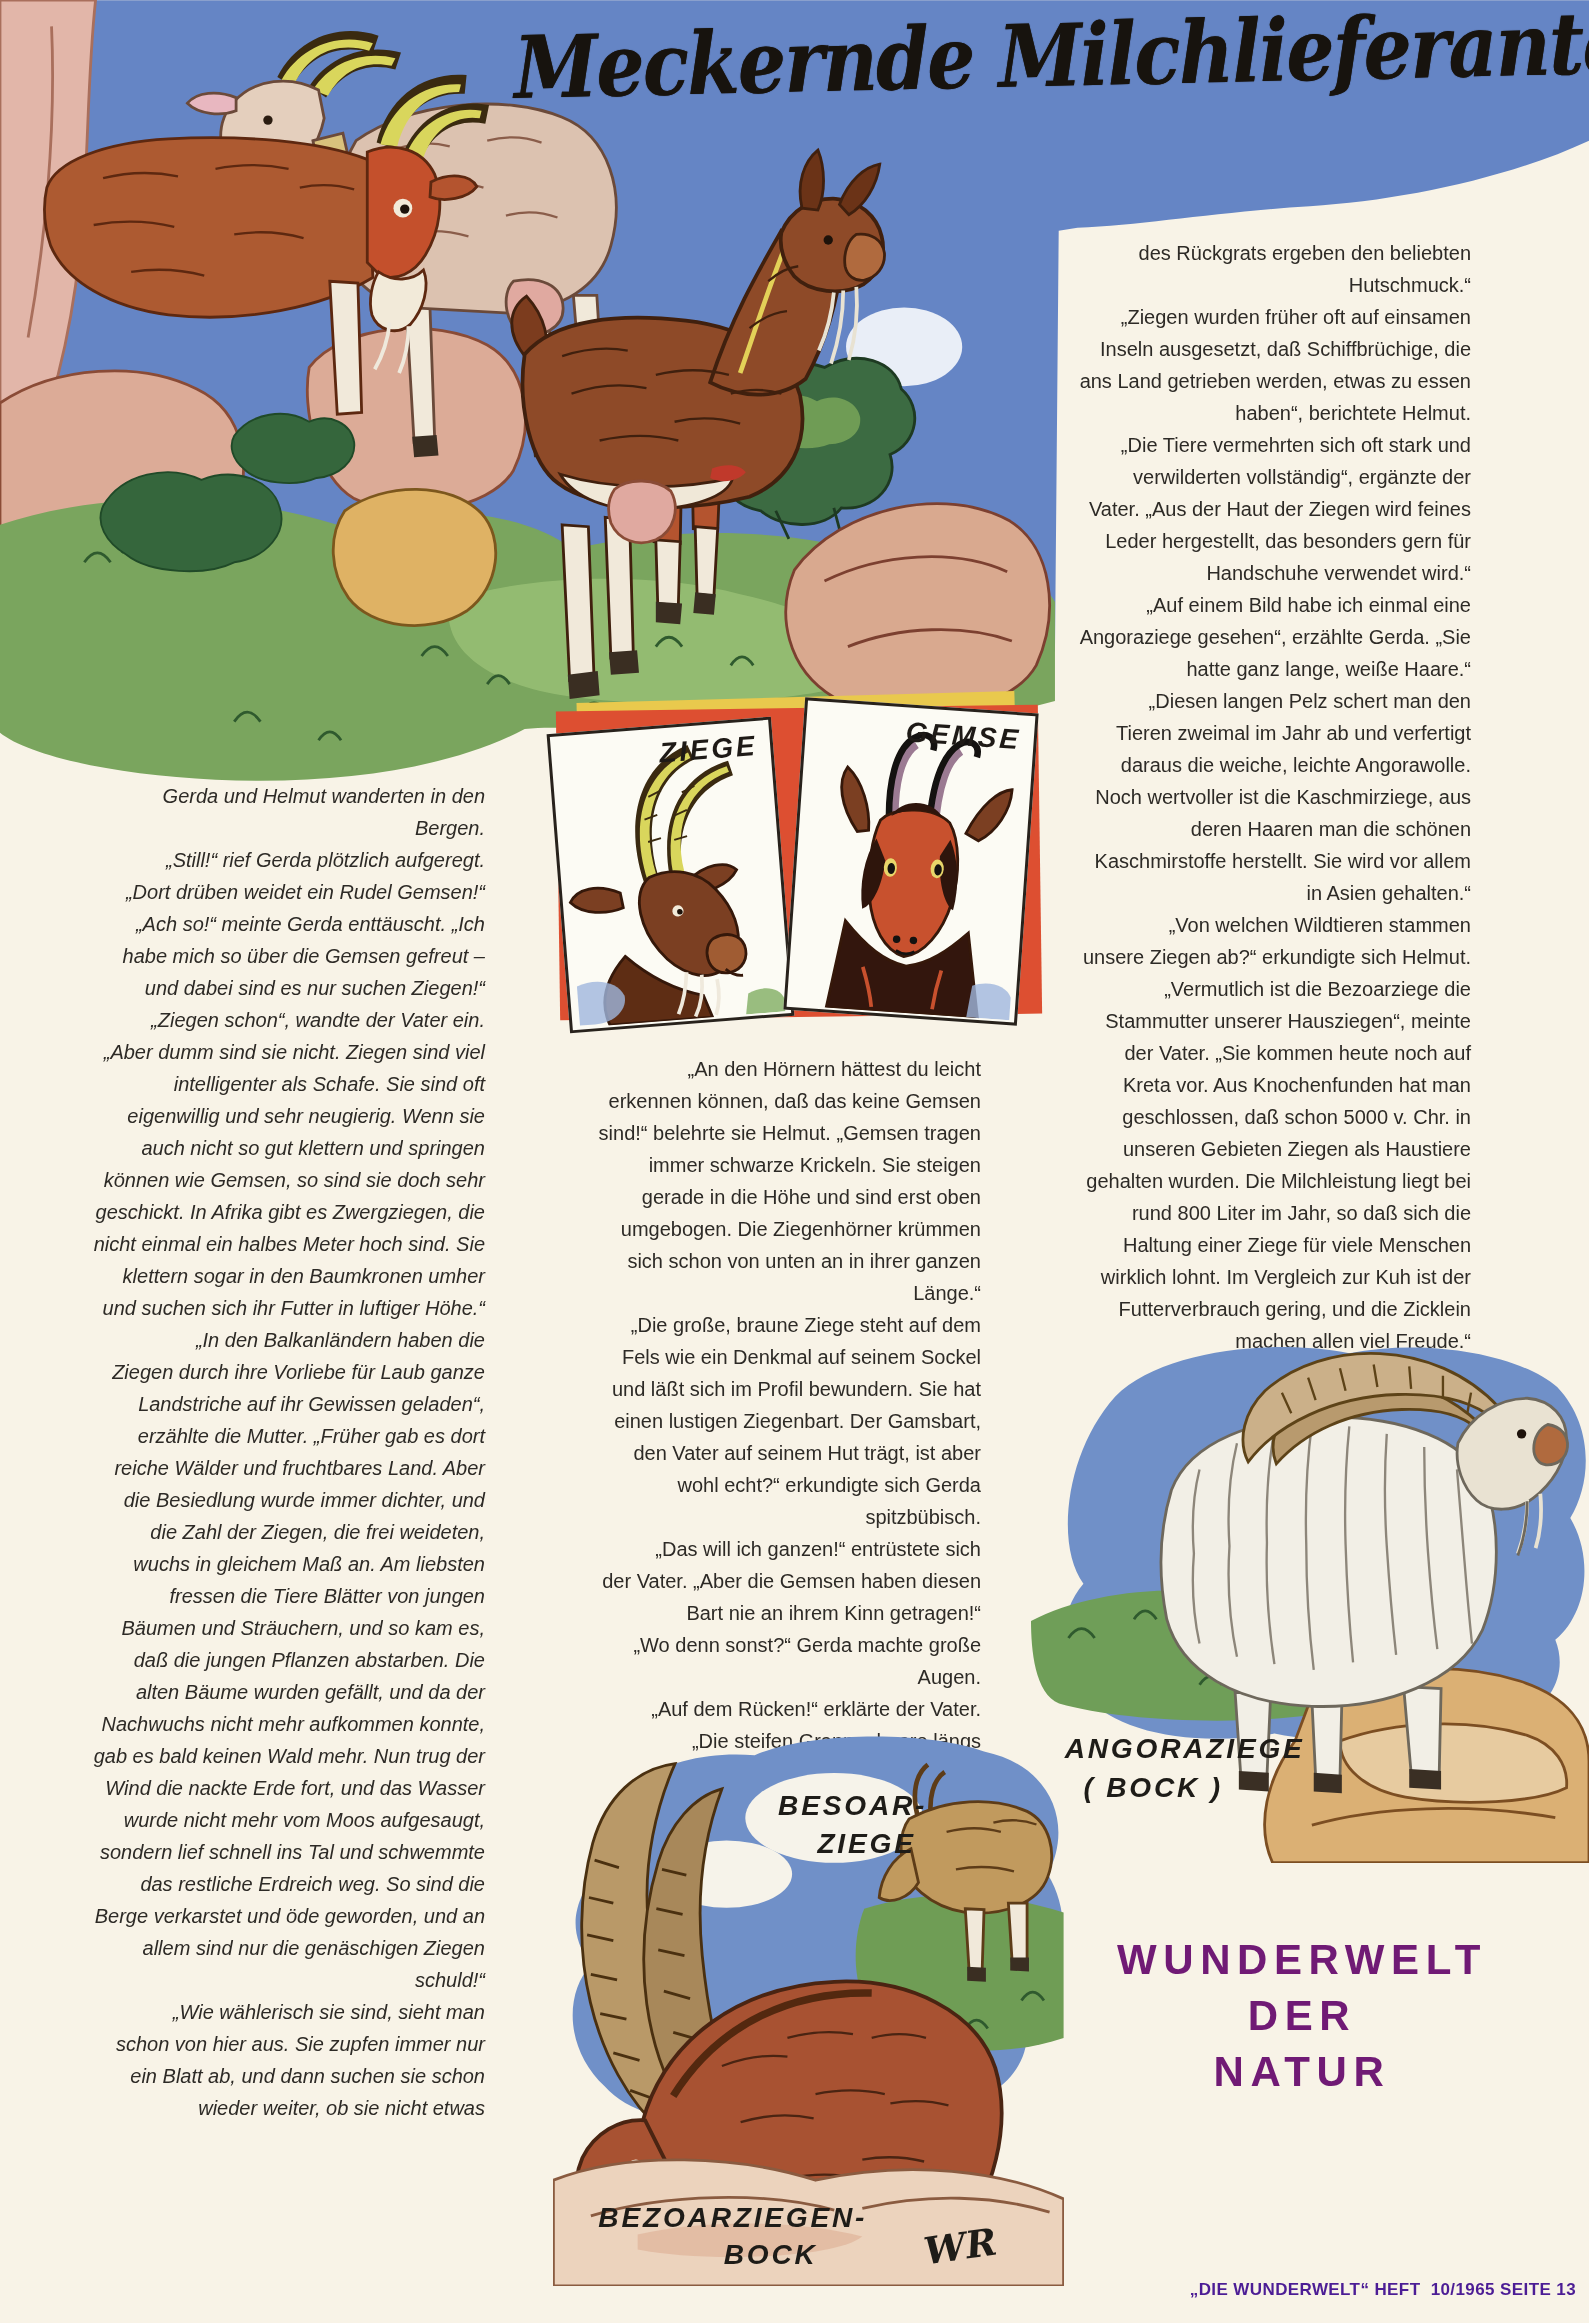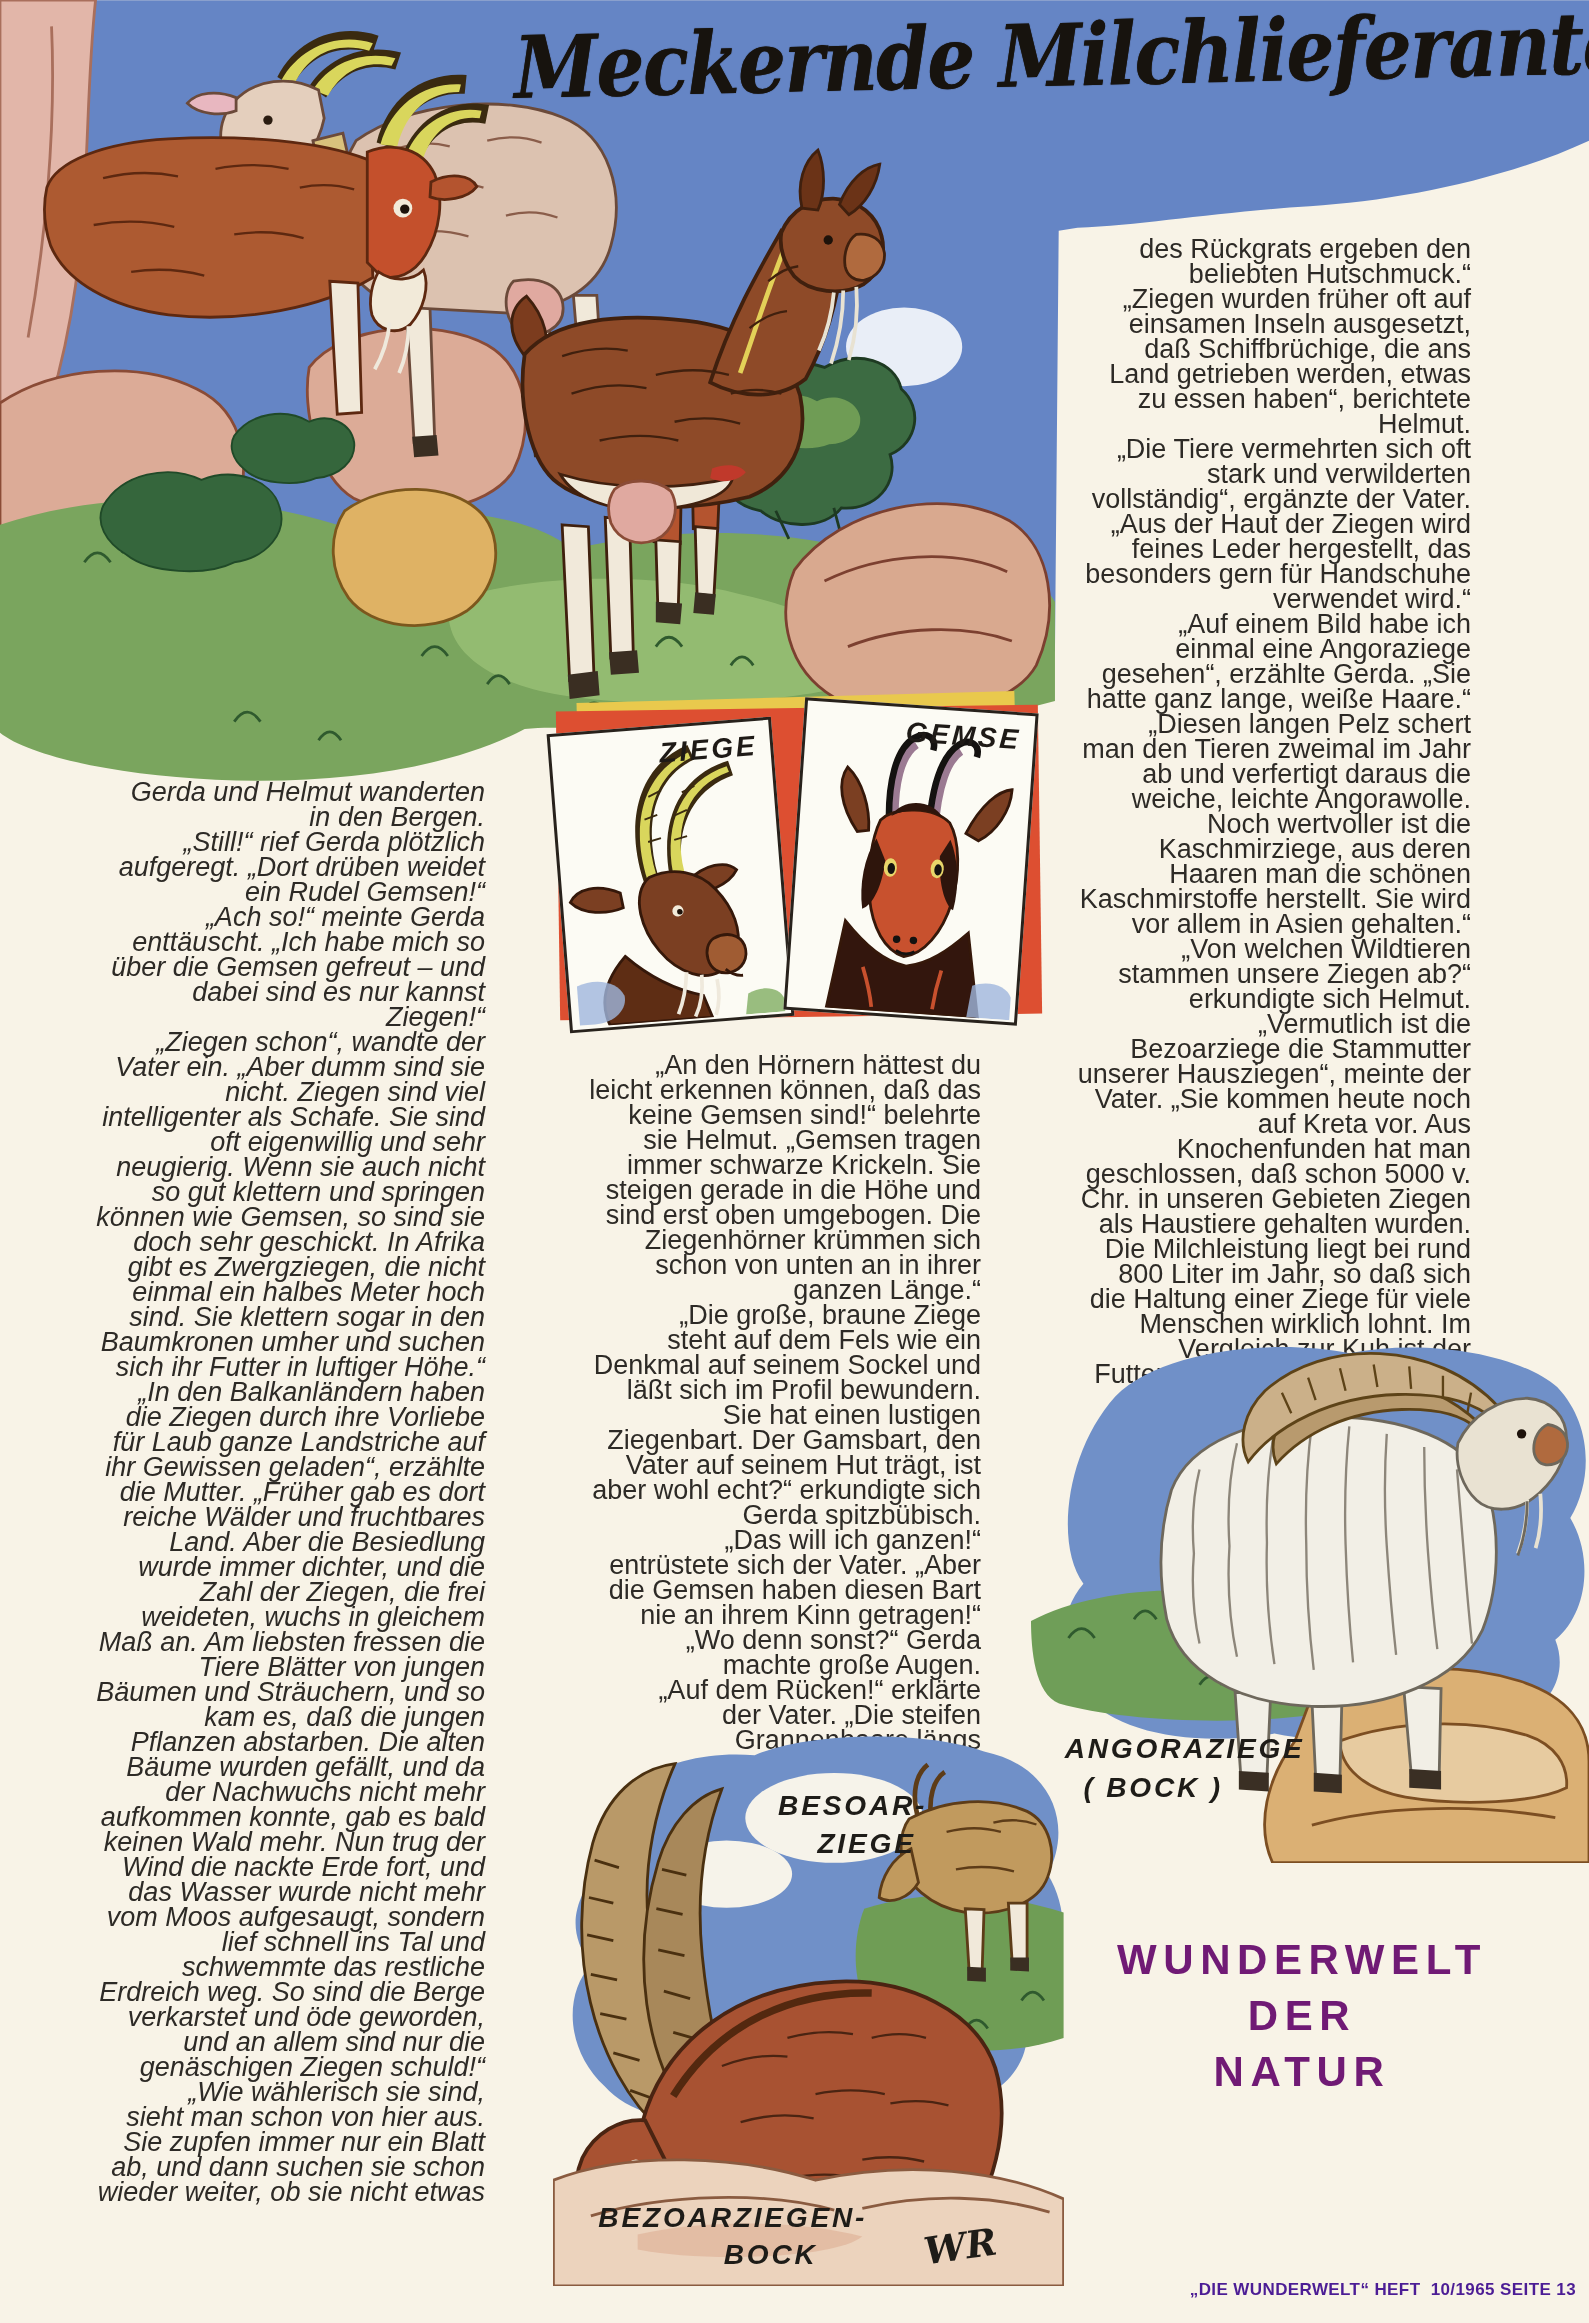--- a/index.html
+++ b/index.html
@@ -12,21 +12,21 @@
   .abs{position:absolute;}
   
   .headline{
     position:absolute;left:513px;top:17px;z-index:5;
     font-family:"DejaVu Serif",serif;font-weight:bold;font-style:italic;
     font-size:86px;letter-spacing:-1.9px;color:#17130e;white-space:nowrap;
     transform:rotate(-1.3deg) scaleX(0.88);transform-origin:0 0;
     text-shadow:0 0 0.9px #17130e;
   }
   
-  .col{position:absolute;width:392px;font-size:27px;line-height:25px;text-align:justify;}
+  .col{position:absolute;width:392px;font-size:20px;line-height:32px;text-align:justify;}
   .col p{margin:0;text-indent:37px;text-align:right;}
   .col p.cont{text-indent:0;}
   .col-left{left:93px;top:780px;font-style:italic;}
   .col-mid{left:589px;top:1053px;}
   .col-right{left:1077px;top:237px;width:394px;}
   .byline{text-align:right;padding-right:54px;white-space:pre;margin-top:1.9px;}
   
   .panel{position:absolute;left:558px;top:697px;width:483px;height:339px;z-index:4;}
   .panel .yellow{position:absolute;left:19px;top:0;width:438px;height:43px;background:#e9c94d;transform:rotate(-1.6deg);}
   .panel .red{position:absolute;left:0;top:11.2px;width:482px;height:309px;background:#dd4f31;transform:rotate(-0.8deg);}
@@ -196,21 +196,21 @@
         <path fill="#33160d" stroke="#35180a" stroke-width="3" d="M56,232 C80,258 100,272 124,276 C148,272 168,256 188,236 L204,326 L42,326 Z"></path>
         <path fill="none" stroke="#c8512e" stroke-width="4" d="M78,280 C84,296 88,310 90,322 M162,278 C158,294 156,308 155,320"></path>
         <path fill="#9fb6dd" opacity="0.8" d="M196,292 C214,284 234,290 238,302 L238,326 L192,326 Z"></path>
       </svg>
     </div>
   </div>
 
   <div class="col col-left">
     <p>Gerda und Helmut wanderten in den Bergen.</p>
     <p>„Still!“ rief Gerda plötzlich aufgeregt. „Dort drüben weidet ein Rudel Gemsen!“</p>
-    <p>„Ach so!“ meinte Gerda enttäuscht. „Ich habe mich so über die Gemsen gefreut – und dabei sind es nur kannst Ziegen!“</p>
+    <p>„Ach so!“ meinte Gerda enttäuscht. „Ich habe mich so über die Gemsen gefreut – und dabei sind es nur suchen Ziegen!“</p>
     <p>„Ziegen schon“, wandte der Vater ein. „Aber dumm sind sie nicht. Ziegen sind viel intelligenter als Schafe. Sie sind oft eigenwillig und sehr neugierig. Wenn sie auch nicht so gut klettern und springen können wie Gemsen, so sind sie doch sehr geschickt. In Afrika gibt es Zwergziegen, die nicht einmal ein halbes Meter hoch sind. Sie klettern sogar in den Baumkronen umher und suchen sich ihr Futter in luftiger Höhe.“</p>
     <p>„In den Balkanländern haben die Ziegen durch ihre Vorliebe für Laub ganze Landstriche auf ihr Gewissen geladen“, erzählte die Mutter. „Früher gab es dort reiche Wälder und fruchtbares Land. Aber die Besiedlung wurde immer dichter, und die Zahl der Ziegen, die frei weideten, wuchs in gleichem Maß an. Am liebsten fressen die Tiere Blätter von jungen Bäumen und Sträuchern, und so kam es, daß die jungen Pflanzen abstarben. Die alten Bäume wurden gefällt, und da der Nachwuchs nicht mehr aufkommen konnte, gab es bald keinen Wald mehr. Nun trug der Wind die nackte Erde fort, und das Wasser wurde nicht mehr vom Moos aufgesaugt, sondern lief schnell ins Tal und schwemmte das restliche Erdreich weg. So sind die Berge verkarstet und öde geworden, und an allem sind nur die genäschigen Ziegen schuld!“</p>
     <p>„Wie wählerisch sie sind, sieht man schon von hier aus. Sie zupfen immer nur ein Blatt ab, und dann suchen sie schon wieder weiter, ob sie nicht etwas</p>
   </div>
 
   <div class="col col-mid">
     <p>„An den Hörnern hättest du leicht erkennen können, daß das keine Gemsen sind!“ belehrte sie Helmut. „Gemsen tragen immer schwarze Krickeln. Sie steigen gerade in die Höhe und sind erst oben umgebogen. Die Ziegenhörner krümmen sich schon von unten an in ihrer ganzen Länge.“</p>
     <p>„Die große, braune Ziege steht auf dem Fels wie ein Denkmal auf seinem Sockel und läßt sich im Profil bewundern. Sie hat einen lustigen Ziegenbart. Der Gamsbart, den Vater auf seinem Hut trägt, ist aber wohl echt?“ erkundigte sich Gerda spitzbübisch.</p>
     <p>„Das will ich ganzen!“ entrüstete sich der Vater. „Aber die Gemsen haben diesen Bart nie an ihrem Kinn getragen!“</p>
     <p>„Wo denn sonst?“ Gerda machte große Augen.</p>

